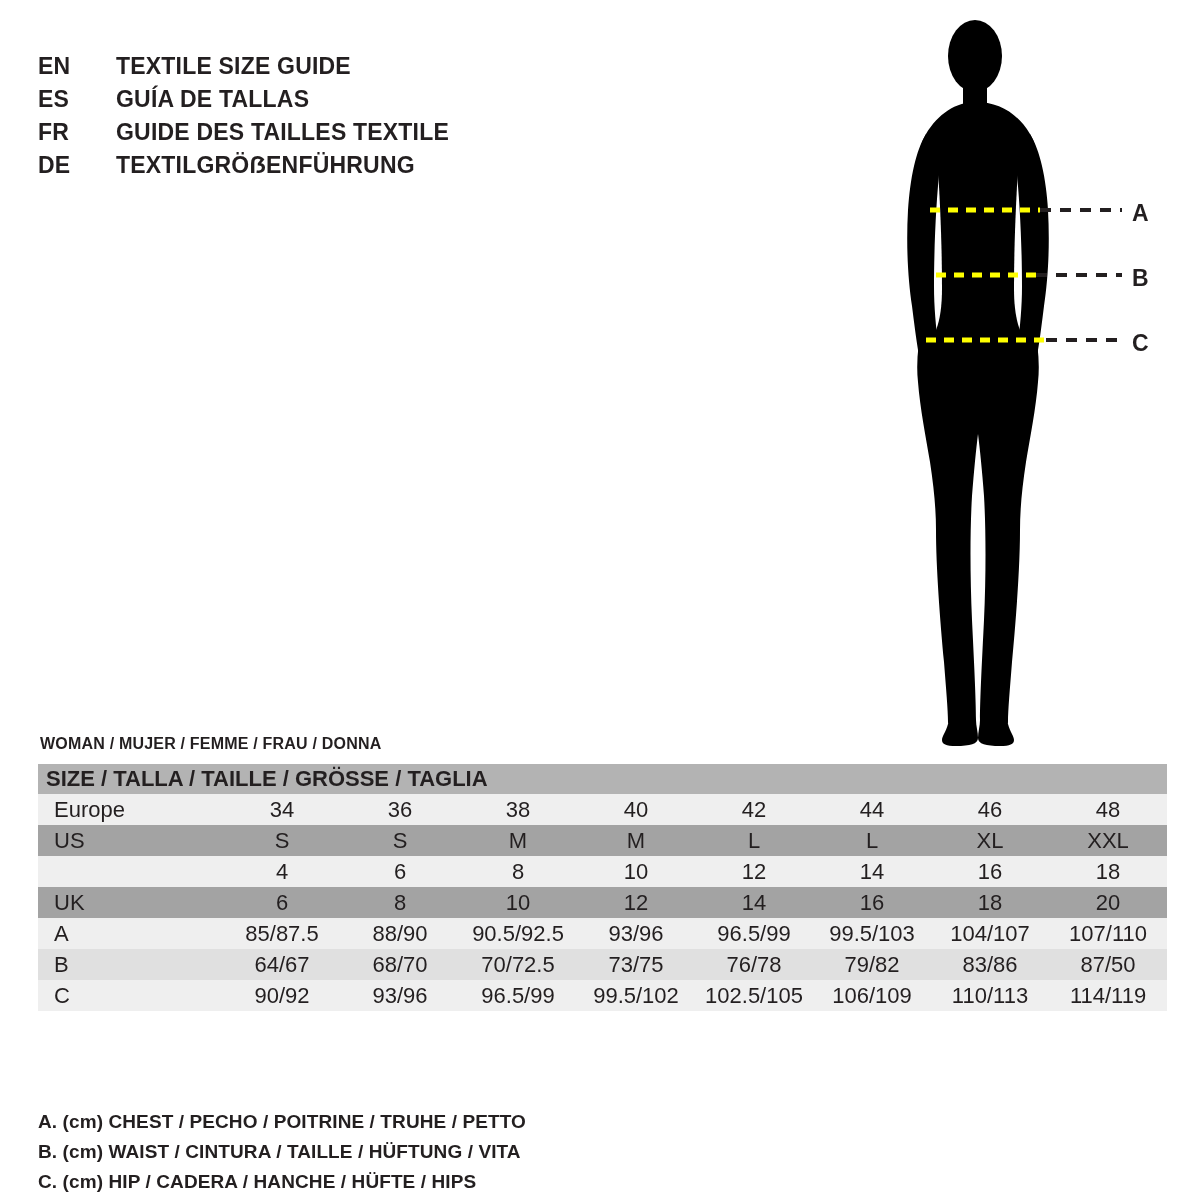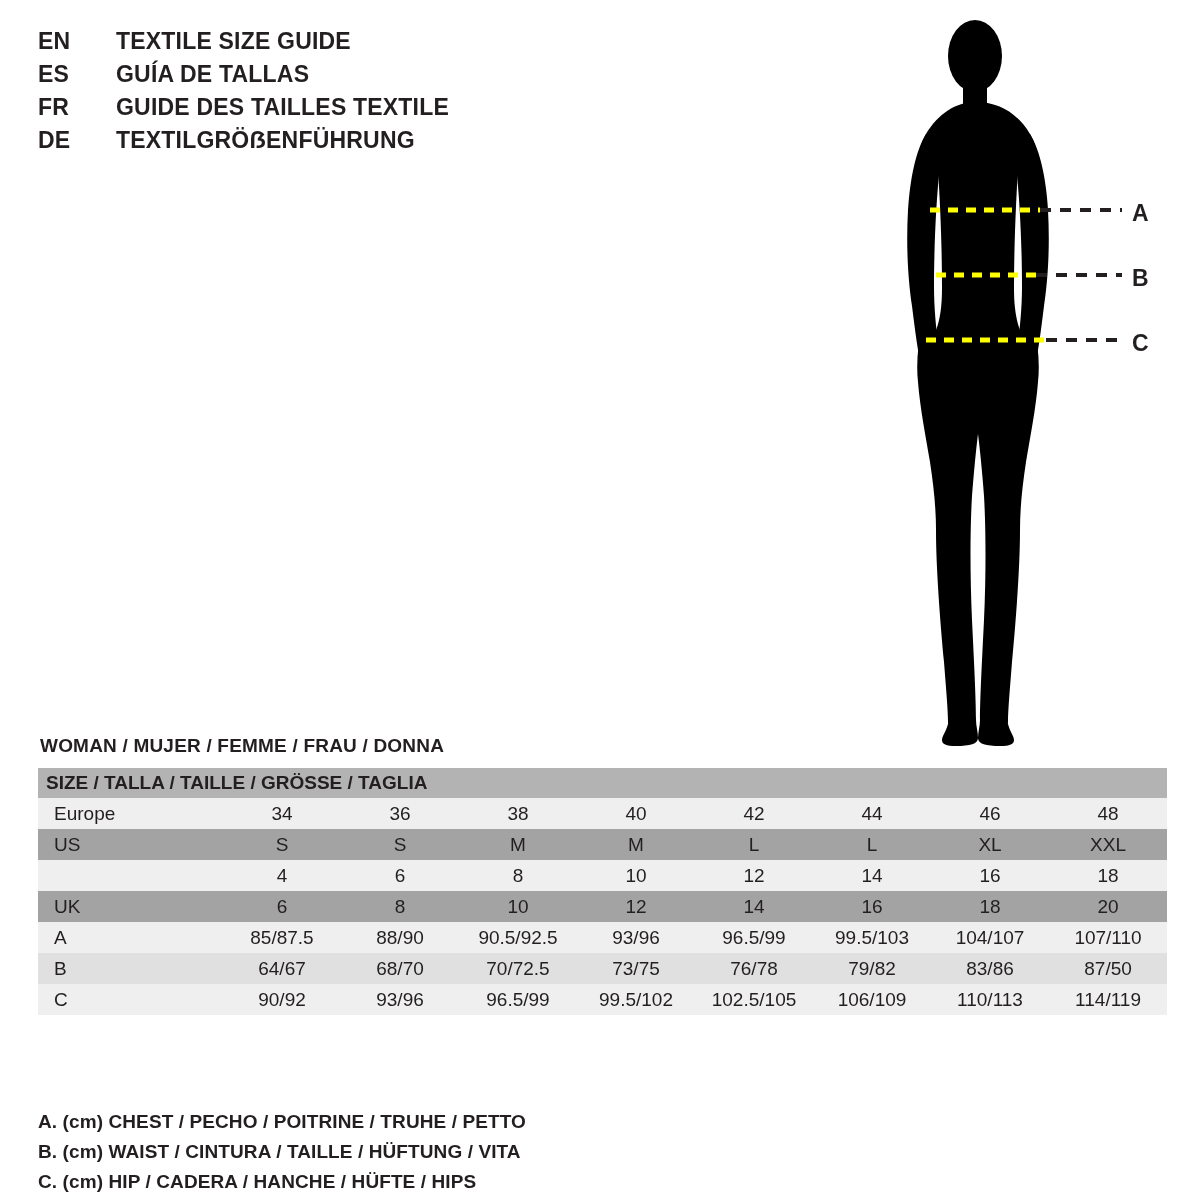--- a/index.html
+++ b/index.html
@@ -28,20 +28,21 @@
     align-items: baseline;
     height: 33px;
     font-size: 23px;
     font-weight: bold;
     letter-spacing: 0.2px;
     white-space: nowrap;
   }
   .lang-code {
     width: 78px;
     flex: 0 0 78px;
+    margin-top: 25px;
   }
   .lang-title {
     flex: 1 1 auto;
   }
 
   
   .figure-wrap {
     position: absolute;
     top: 10px;
     left: 860px;
@@ -65,30 +66,30 @@
   .label-c { left: 272px; top: 322px; }
 
   
   .table-area {
     position: absolute;
     left: 38px;
     top: 735px;
     width: 1125px;
   }
   .woman-title {
-    font-size: 19px;
+    font-size: 16px;
     font-weight: bold;
     letter-spacing: 0.2px;
     margin: 0 0 11px 2px;
   }
   table.size-table {
     border-collapse: collapse;
     width: 1125px;
     table-layout: fixed;
-    font-size: 19px;
+    font-size: 22px;
   }
   table.size-table td {
     height: 31px;
     padding: 0 4px;
     vertical-align: middle;
     text-align: center;
     color: #231f20;
     font-weight: normal;
   }
   table.size-table td.rowlabel {

